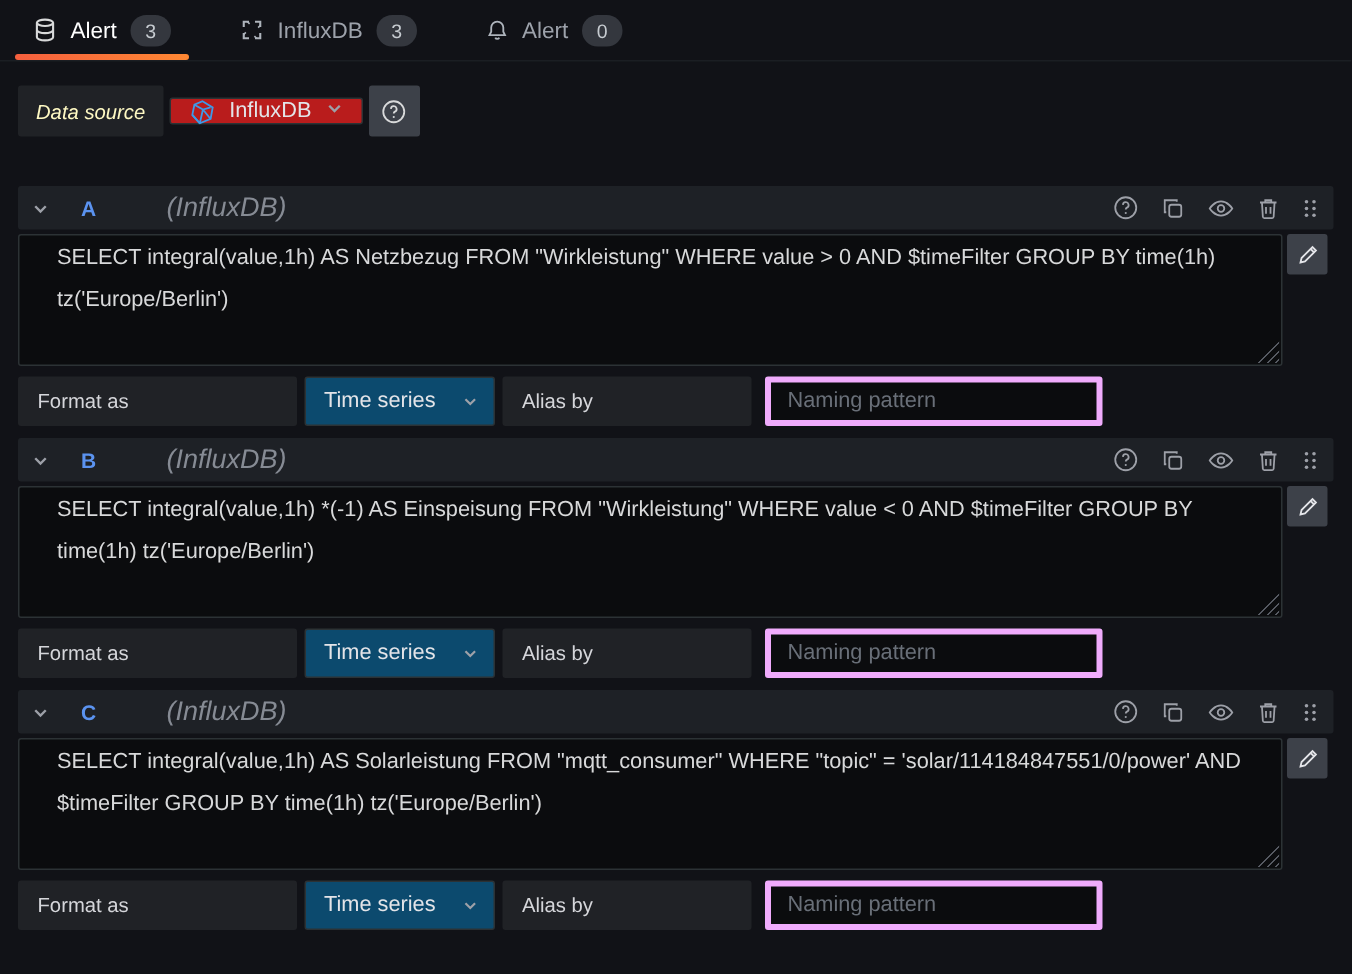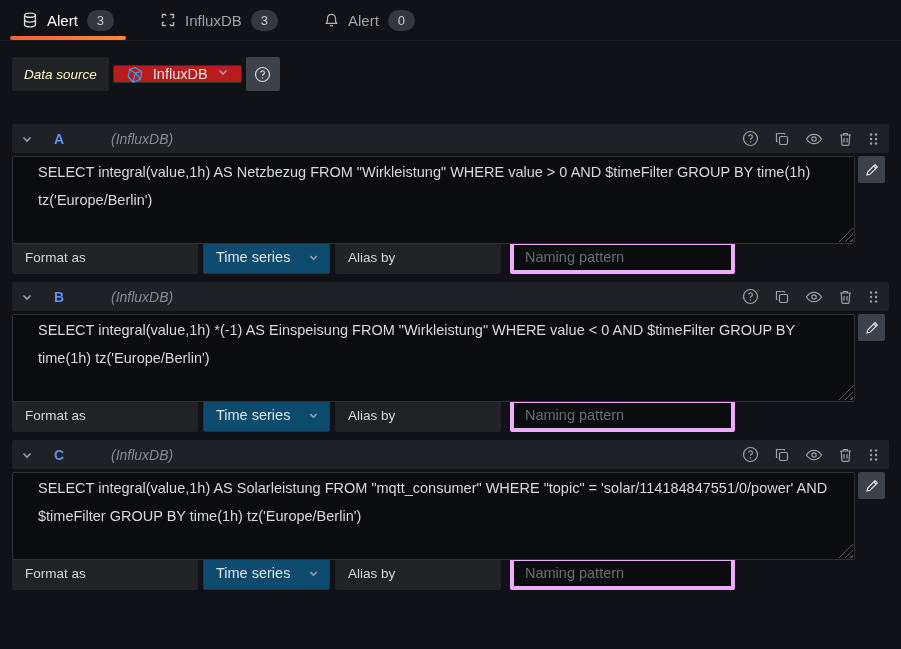--- a/index.html
+++ b/index.html
@@ -134,21 +134,21 @@
     align-items: center;
     padding: 0 10px 0 9px;
     border-radius: 2px;
     cursor: pointer;
   }
   .qheader .caret { color: #9da0a8; margin-right: 21px; }
   .qheader .qletter { color: #5b93f0; font-weight: 700; font-size: 14px; width: 14px; }
   .qheader .qhint {
     color: #868b94;
     font-style: italic;
-    font-size: 14px;
+    font-size: 18px;
     margin-left: 43px;
   }
   .qactions {
     margin-left: auto;
     display: flex;
     align-items: center;
     gap: 15px;
     color: #9da0a8;
   }
   .qactions > span { cursor: pointer; display: flex; }
@@ -187,21 +187,21 @@
     color: #e3e4e8;
     display: flex;
     align-items: center;
     justify-content: center;
     cursor: pointer;
   }
 
   .format-row {
     display: flex;
     align-items: center;
-    margin-top: 5px;
+    margin-top: 15px;
     height: 16px;
   }
   .fmt-label {
     background: #202226;
     height: 33px;
     display: flex;
     align-items: center;
     padding: 0 13px;
     font-size: 13.5px;
     font-weight: 500;

